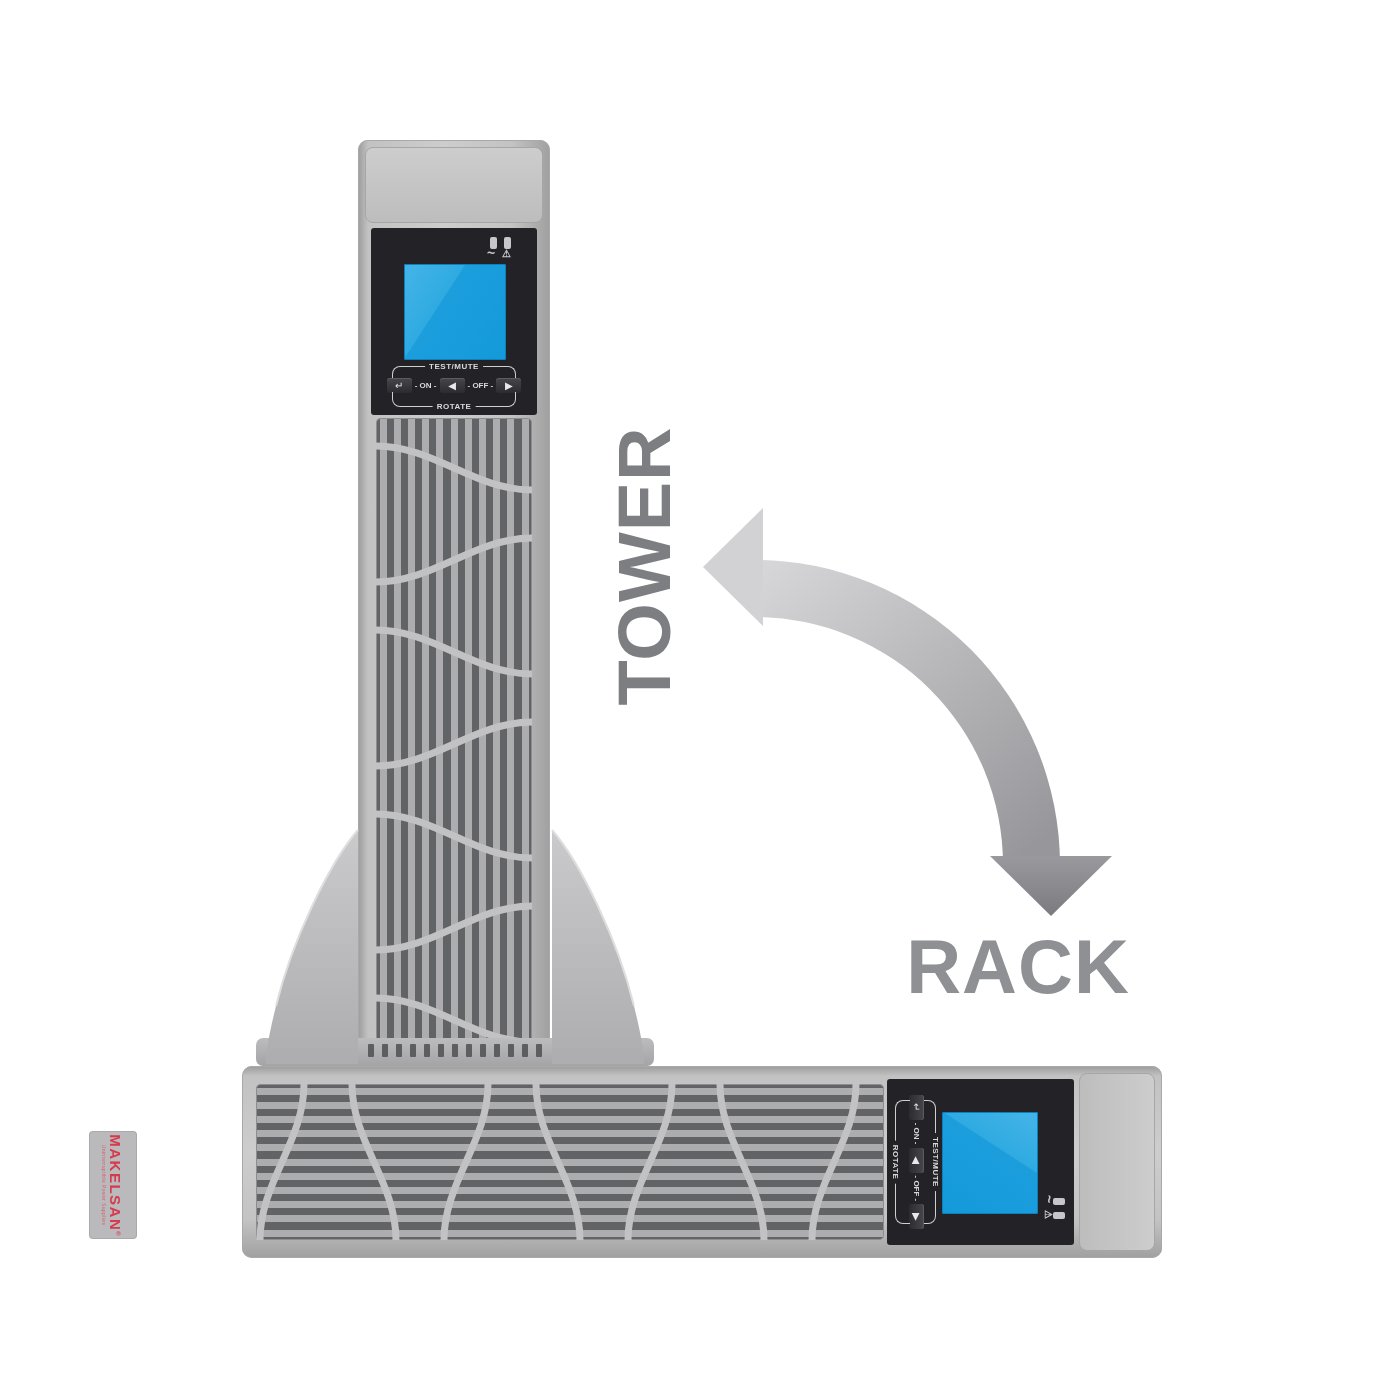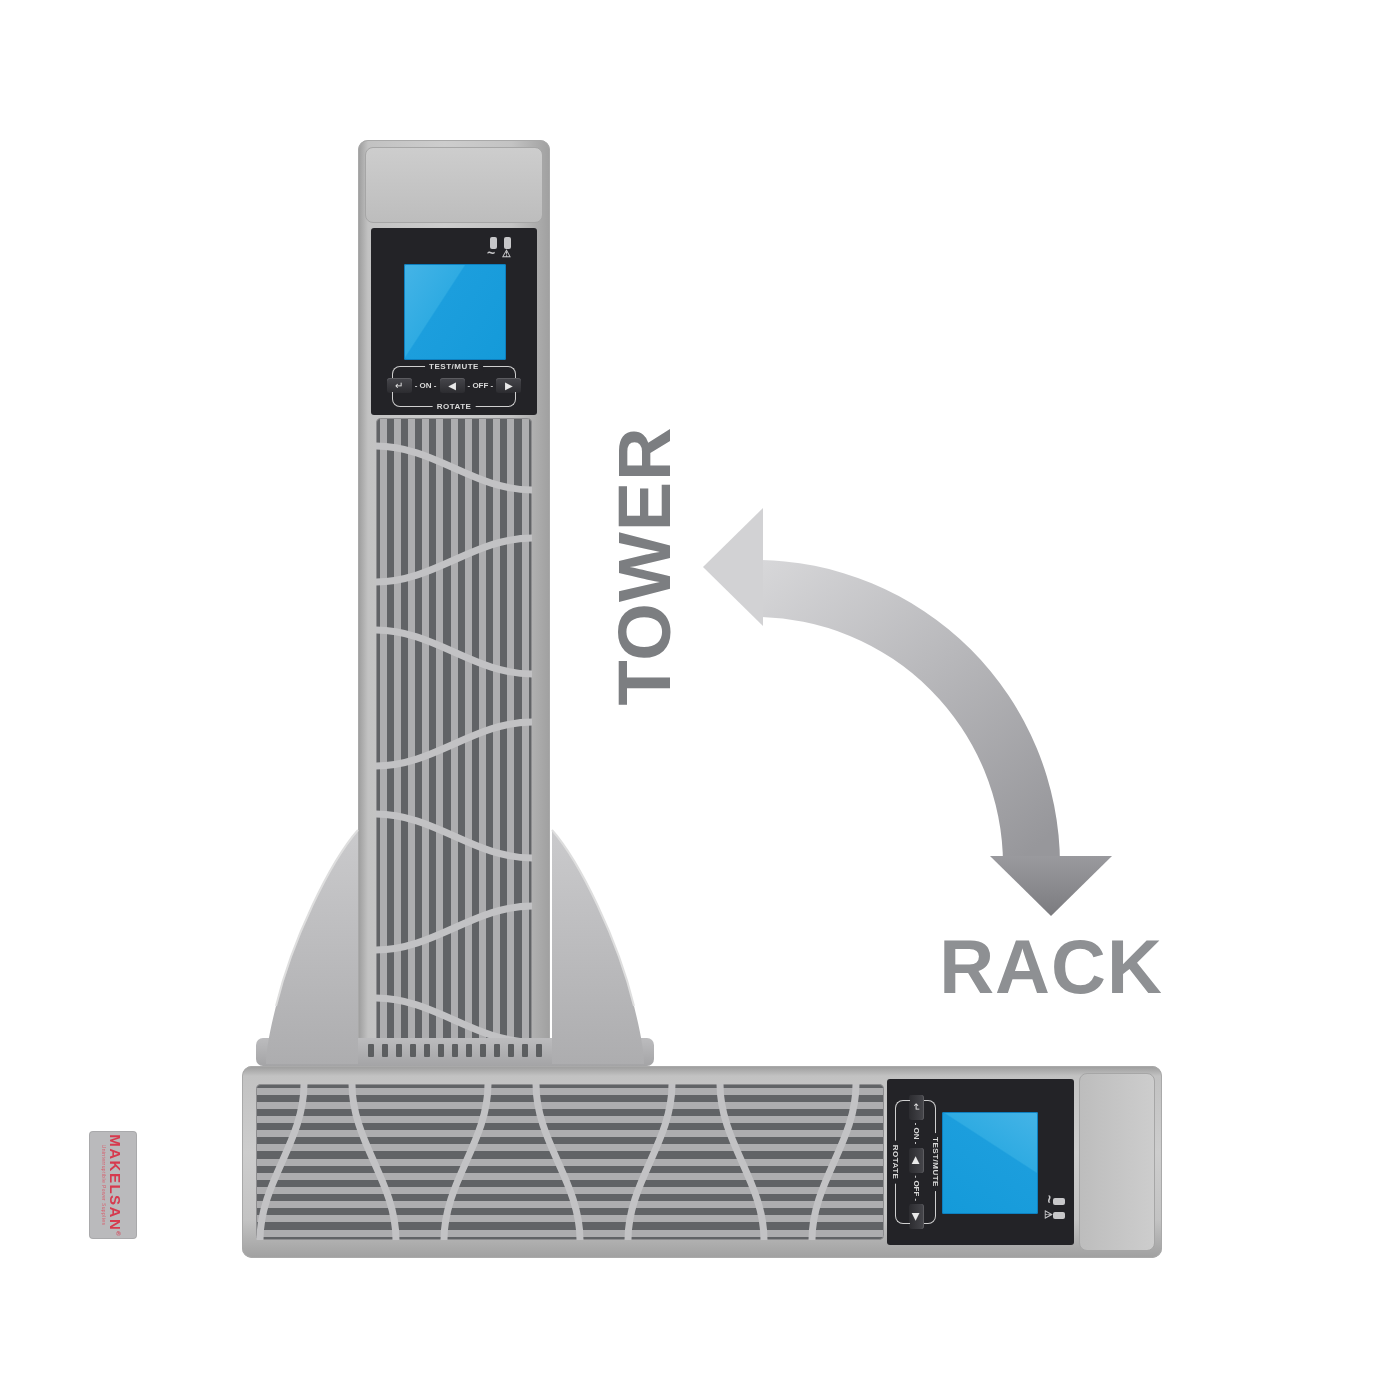--- a/index.html
+++ b/index.html
@@ -52,21 +52,21 @@
   .tower-pos{left:358px;top:140px;z-index:2;}
   .rack-wrap{position:absolute;left:242px;top:1066px;width:920px;height:192px;z-index:4;}
   .rack-wrap .ups{left:364px;top:-364px;transform:rotate(90deg);}
 
   .stand-svg{position:absolute;left:250px;top:812px;width:410px;height:256px;z-index:3;}
   .arrow-svg{position:absolute;left:695px;top:500px;width:430px;height:420px;z-index:5;}
 
   .big-label{position:absolute;font-weight:700;z-index:6;white-space:nowrap;}
   .tower-label{left:644px;top:566px;transform:translate(-50%,-50%) rotate(-90deg);
        font-size:74px;color:#7c7e81;letter-spacing:1px;}
-  .rack-label{left:1051px;top:966px;transform:translate(-50%,-50%);
+  .rack-label{left:1018px;top:966px;transform:translate(-50%,-50%);
        font-size:76px;color:#8e9093;letter-spacing:1px;}
 </style>
 </head>
 <body>
 
 <div class="scene">
 
   <div class="ups tower-pos">
     <div class="cap">
         <div class="cap-inset"></div>

